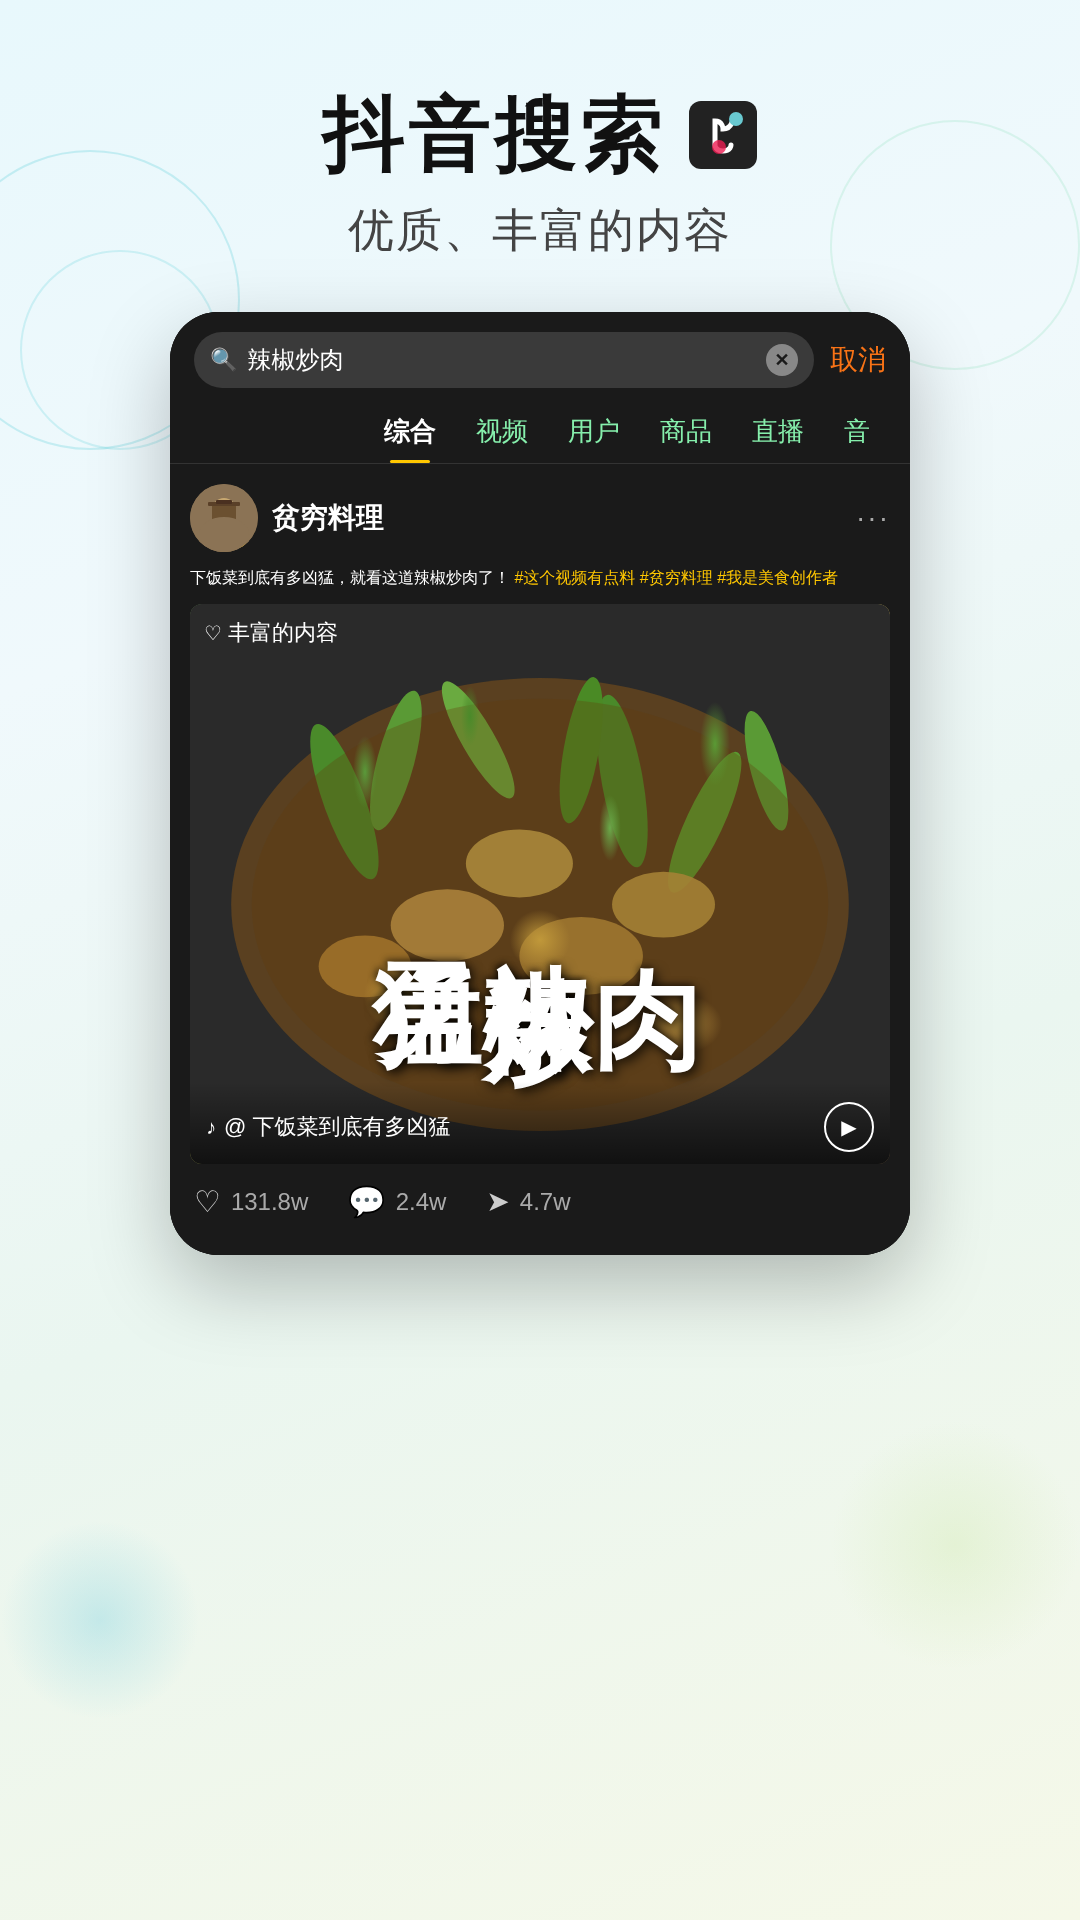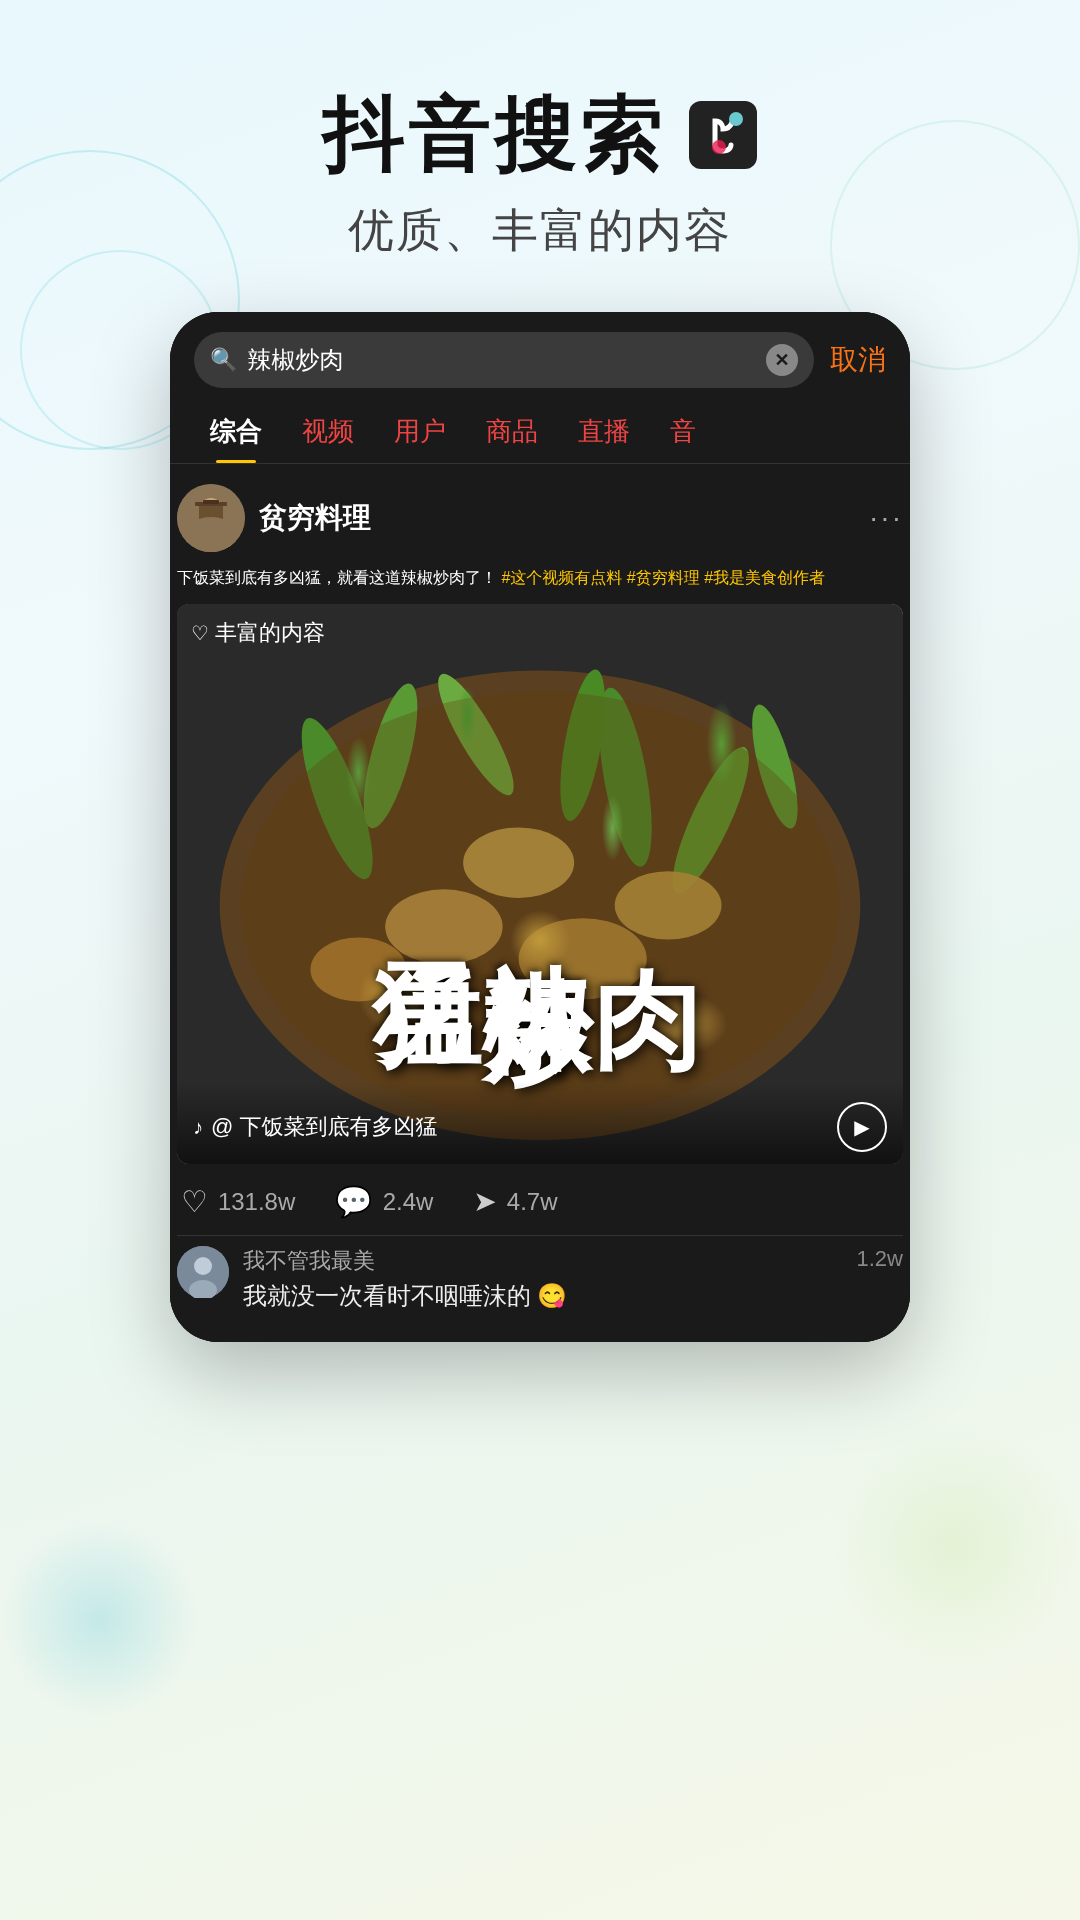--- a/index.html
+++ b/index.html
@@ -159,26 +159,27 @@
       white-space: nowrap;
     }
 
     
     .tabs-row {
       background: #1a1a1a;
       display: flex;
       padding: 6px 20px 0;
       gap: 0;
       border-bottom: 1px solid #333;
+      justify-content: flex-end;
     }
 
     .tab-item {
       padding: 10px 20px 14px;
       font-size: 26px;
-      color: #ef4444;
+      color: #86efac;
       position: relative;
       white-space: nowrap;
     }
 
     .tab-item.active {
       color: #fff;
       font-weight: 600;
     }
 
     .tab-item.active::after {
@@ -189,21 +190,21 @@
       transform: translateX(-50%);
       width: 40px;
       height: 3px;
       background: #FFC700;
       border-radius: 2px;
     }
 
     
     .content-area {
       background: #1a1a1a;
-      padding: 20px 7px;
+      padding: 20px 20px;
     }
 
     
     .user-row {
       display: flex;
       align-items: center;
       justify-content: space-between;
       margin-bottom: 14px;
     }
 
@@ -541,32 +542,18 @@
           <div class="interaction-item">
             <span class="icon">💬</span>
             <span>2.4w</span>
           </div>
           <div class="interaction-item">
             <span class="icon" style="font-size:28px;">➤</span>
             <span>4.7w</span>
           </div>
         </div>
 
-        <div class="comment-preview">
-          <div class="comment-avatar">
-            <svg width="52" height="52" viewBox="0 0 52 52">
-              <circle cx="26" cy="26" r="26" fill="#7a8a9a"></circle>
-              <circle cx="26" cy="20" r="9" fill="#c0ccd8"></circle>
-              <ellipse cx="26" cy="44" rx="14" ry="10" fill="#9aaab8"></ellipse>
-            </svg>
-          </div>
-          <div class="comment-content">
-            <div class="comment-author">我不管我最美</div>
-            <div class="comment-text">我就没一次看时不咽唾沫的 😋</div>
-          </div>
-          <div class="comment-count">1.2w</div>
-        </div>
 
       </div>
     </div>
   </div>
 
 </div>
 
 </body></html>

